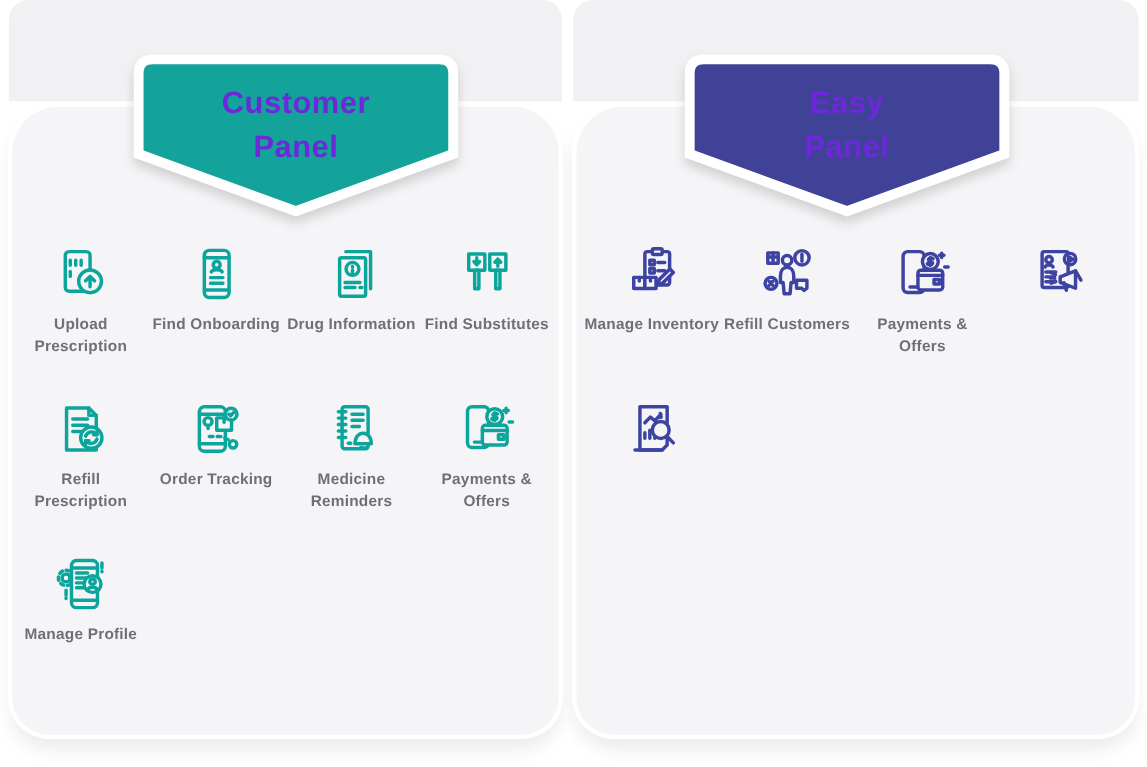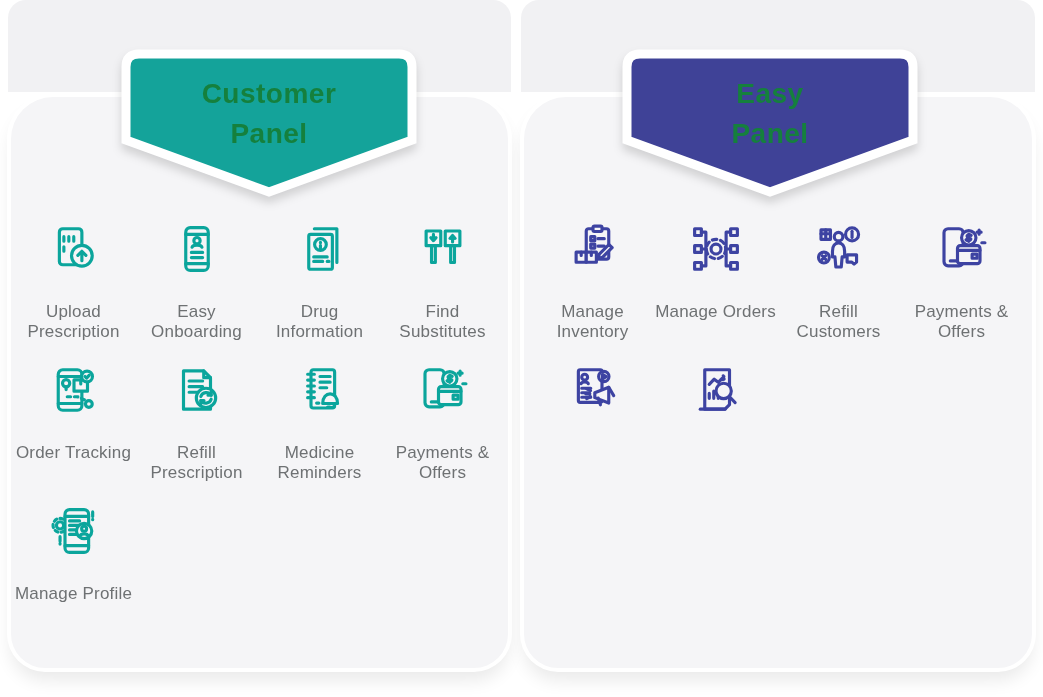--- a/index.html
+++ b/index.html
@@ -23,43 +23,44 @@
   }
   .banner{
     position:absolute;top:48px;width:300px;height:150px;z-index:5;
     filter:drop-shadow(0 6px 5px rgba(0,0,0,0.15));
   }
   .panel-left .banner{left:111px;}
   .panel-right .banner{left:99px;}
   .banner svg{position:absolute;inset:0;}
   .banner-text{
     position:absolute;top:26px;left:0;right:0;text-align:center;
-    color:#15803d;font-size:28px;font-weight:bold;line-height:40px;
+    color:#6d28d9;font-size:28px;font-weight:bold;line-height:40px;
     letter-spacing:0.5px;z-index:6;
   }
   .grid{
     position:absolute;top:222px;left:4px;
     display:grid;grid-template-columns:repeat(4,123px);grid-auto-rows:141px;
     justify-items:center;z-index:2;
   }
   .panel-right .grid{left:10px;}
   .feature{
     width:123px;display:flex;flex-direction:column;align-items:center;
     text-align:center;
   }
   .ficon{width:54px;height:54px;display:block;}
   .ficon svg{width:54px;height:54px;display:block;}
   .panel-left .ficon{color:#0ba59c;}
   .panel-right .ficon{color:#3d43a2;}
   .ficon svg *{stroke:currentColor;stroke-width:1.4;fill:none;
     stroke-linecap:round;stroke-linejoin:round;}
   .ficon svg .fl{fill:#f5f5f7;}
   .flabel{
-    margin-top:26px;font-size:17px;line-height:20px;color:#6e7173;
+    margin-top:8px;font-size:14px;line-height:20px;color:#6e7173;
     letter-spacing:0.2px;
+    font-weight:bold;
   }
 </style>
 </head>
 <body>
 
 <div class="panel panel-left">
   <div class="band"></div>
   <div class="card"></div>
 
   <div class="banner">
@@ -89,21 +90,21 @@
     <div class="feature">
       <span class="ficon">
         <svg viewBox="0 0 24 24">
             <rect x="7" y="2.5" width="10" height="19" rx="2"></rect>
         <path d="M7 5.5h10M7 18.5h10"></path>
         <circle cx="12" cy="8.3" r="1.4"></circle>
             <path d="M9.8 11.2c.4-1.2 4-1.2 4.4 0"></path>
         <path d="M9.5 13.5h5M9.5 15.8h5"></path>
           </svg>
       </span>
-      <span class="flabel">Easy Onboarding</span>
+      <span class="flabel">Find Onboarding</span>
     </div>
 
 
     <div class="feature">
       <span class="ficon">
         <svg viewBox="0 0 24 24">
             <path d="M9.5 3h10v15"></path>
         <rect class="fl" x="7" y="5.5" width="10.5" height="15.5" rx="0.8"></rect>
         <circle cx="12.2" cy="10" r="2.6"></circle>
             <path d="M12.2 9v.2M12.2 10.4v1.3"></path>
@@ -118,20 +119,33 @@
         <svg viewBox="0 0 24 24">
             <rect x="4.5" y="4" width="6.5" height="6.5"></rect>
         <path d="M7.75 5.5v2.4M6.6 7l1.15 1.3L8.9 7"></path>
         <rect x="6.9" y="10.5" width="1.7" height="7.5"></rect>
         <rect x="13" y="4" width="6.5" height="6.5"></rect>
         <path d="M16.25 8.9V6.4M15.1 7.3l1.15-1.3 1.15 1.3"></path>
         <rect x="15.4" y="10.5" width="1.7" height="7.5"></rect>
           </svg>
       </span>
       <span class="flabel">Find Substitutes</span>
+    </div>
+
+    <div class="feature">
+      <span class="ficon">
+        <svg viewBox="0 0 24 24">
+            <path d="M6 3.5h9l3 3v14H6z"></path>
+        <path d="M15 3.5v3h3M8.5 8h6M8.5 10.5h6M8.5 13h4"></path>
+        <circle class="fl" cx="16" cy="15.5" r="4.3"></circle>
+        <path d="M18.3 14.3a2.6 2.6 0 0 0-4.6.6M13.7 16.7a2.6 2.6 0 0 0 4.6-.6"></path>
+        <path d="M18.3 12.9v1.4h-1.4M13.7 18.1v-1.4h1.4"></path>
+          </svg>
+      </span>
+      <span class="flabel">Refill Prescription</span>
     </div>
 
     <div class="feature">
       <span class="ficon">
         <svg viewBox="0 0 24 24">
             <rect x="5" y="3" width="10.5" height="18" rx="2"></rect>
         <path d="M5 6h10.5M5 18h10.5"></path>
         <circle cx="8.5" cy="9" r="1.6"></circle>
             <path d="M8.5 10.6v1.2"></path>
         <rect class="fl" x="12" y="7.5" width="6" height="5"></rect>
@@ -141,33 +155,20 @@
         <path d="M9 15h4c2 0 3 1.6 5 1.6" stroke-dasharray="1.5 1.7"></path>
         <circle cx="18.6" cy="18.2" r="1.5"></circle>
           </svg>
       </span>
       <span class="flabel">Order Tracking</span>
     </div>
 
     <div class="feature">
       <span class="ficon">
         <svg viewBox="0 0 24 24">
-            <path d="M6 3.5h9l3 3v14H6z"></path>
-        <path d="M15 3.5v3h3M8.5 8h6M8.5 10.5h6M8.5 13h4"></path>
-        <circle class="fl" cx="16" cy="15.5" r="4.3"></circle>
-        <path d="M18.3 14.3a2.6 2.6 0 0 0-4.6.6M13.7 16.7a2.6 2.6 0 0 0 4.6-.6"></path>
-        <path d="M18.3 12.9v1.4h-1.4M13.7 18.1v-1.4h1.4"></path>
-          </svg>
-      </span>
-      <span class="flabel">Refill Prescription</span>
-    </div>
-
-    <div class="feature">
-      <span class="ficon">
-        <svg viewBox="0 0 24 24">
             <rect x="8" y="3" width="10.5" height="17" rx="1"></rect>
         <path d="M6.5 5h3M6.5 7.6h3M6.5 10.2h3M6.5 12.8h3M6.5 15.4h3"></path>
         <path d="M12 6h4.5M12 8.5h4.5M12 11h3"></path>
         <path class="fl" d="M13.2 18c0-2.8 1.6-4.3 3.3-4.3s3.3 1.5 3.3 4.3z"></path>
         <path d="M15.4 19.6h2.2M10.5 17.8h1.6" stroke-dasharray="1 1.2"></path>
           </svg>
       </span>
       <span class="flabel">Medicine Reminders</span>
     </div>
 
@@ -234,37 +235,20 @@
             <path d="M14.2 10.7h2.8"></path>
         <rect class="fl" x="4.5" y="13.4" width="4.5" height="4.5"></rect>
         <rect class="fl" x="9" y="13.4" width="4.5" height="4.5"></rect>
         <path d="M6.75 13.4v1.5M11.25 13.4v1.5"></path>
         <path class="fl" d="M14.8 14.3l4.3-4.3 1.4 1.4-4.3 4.3-1.9.5z"></path>
           </svg>
       </span>
       <span class="flabel">Manage Inventory</span>
     </div>
 
-    <div class="feature">
-      <span class="ficon">
-        <svg viewBox="0 0 24 24">
-            <circle cx="12" cy="12" r="2.2"></circle>
-        <circle cx="12" cy="12" r="4.3" stroke-dasharray="2 1.7"></circle>
-        <rect x="2.5" y="3" width="3" height="3"></rect>
-            <rect x="2.5" y="10.5" width="3" height="3"></rect>
-            <rect x="2.5" y="18" width="3" height="3"></rect>
-        <path d="M5.5 4.5h2v15h-2M7.5 12h-1.8M7.7 12h-.2"></path>
-        <rect x="18.5" y="3" width="3" height="3"></rect>
-            <rect x="18.5" y="10.5" width="3" height="3"></rect>
-            <rect x="18.5" y="18" width="3" height="3"></rect>
-        <path d="M18.5 4.5h-2v15h2M16.5 12h1.8"></path>
-          </svg>
-      </span>
-      <span class="flabel">Manage Orders</span>
-    </div>
 
     <div class="feature">
       <span class="ficon">
         <svg viewBox="0 0 24 24">
             <circle cx="11.8" cy="6.5" r="1.9"></circle>
         <path d="M9.1 13c0-2.4 1.2-3.7 2.7-3.7s2.7 1.3 2.7 3.7v2.5h-1.1l-.4 4.5h-2.4l-.4-4.5H9.1z"></path>
         <rect class="fl" x="4" y="3.5" width="4.2" height="4.2"></rect>
         <path d="M6.1 3.5v4.2M4 5.2h4.2"></path>
         <circle class="fl" cx="17.8" cy="5.5" r="2.9"></circle>
             <path d="M17.8 4.1v2.8"></path>

